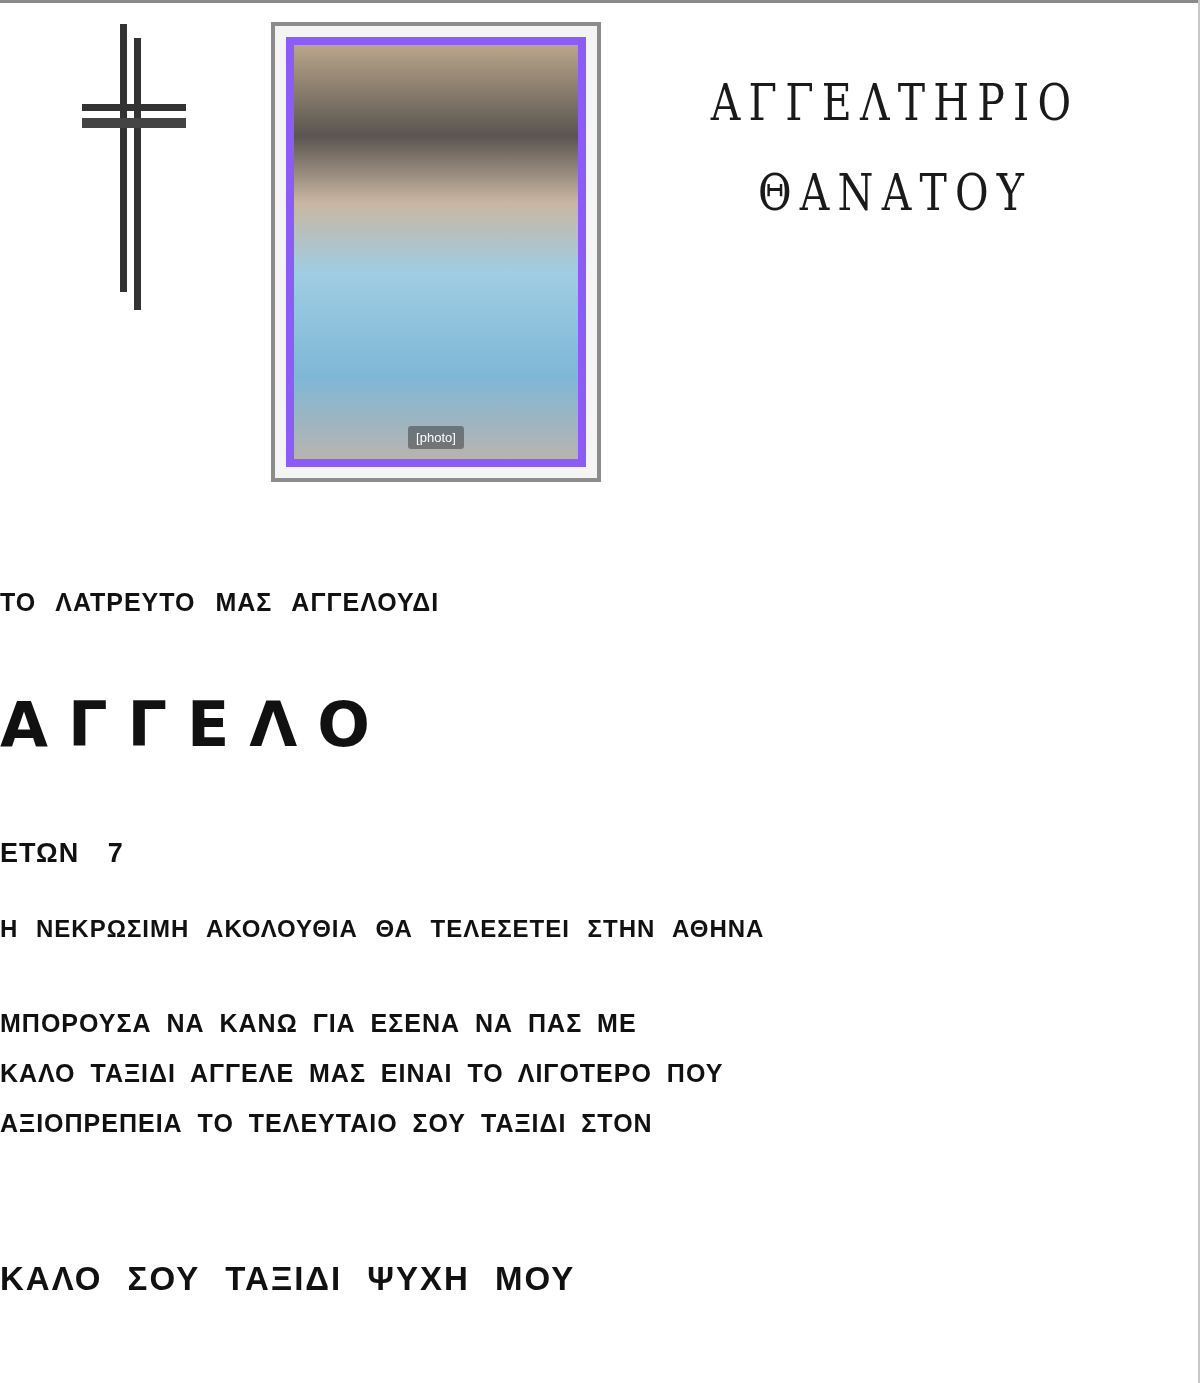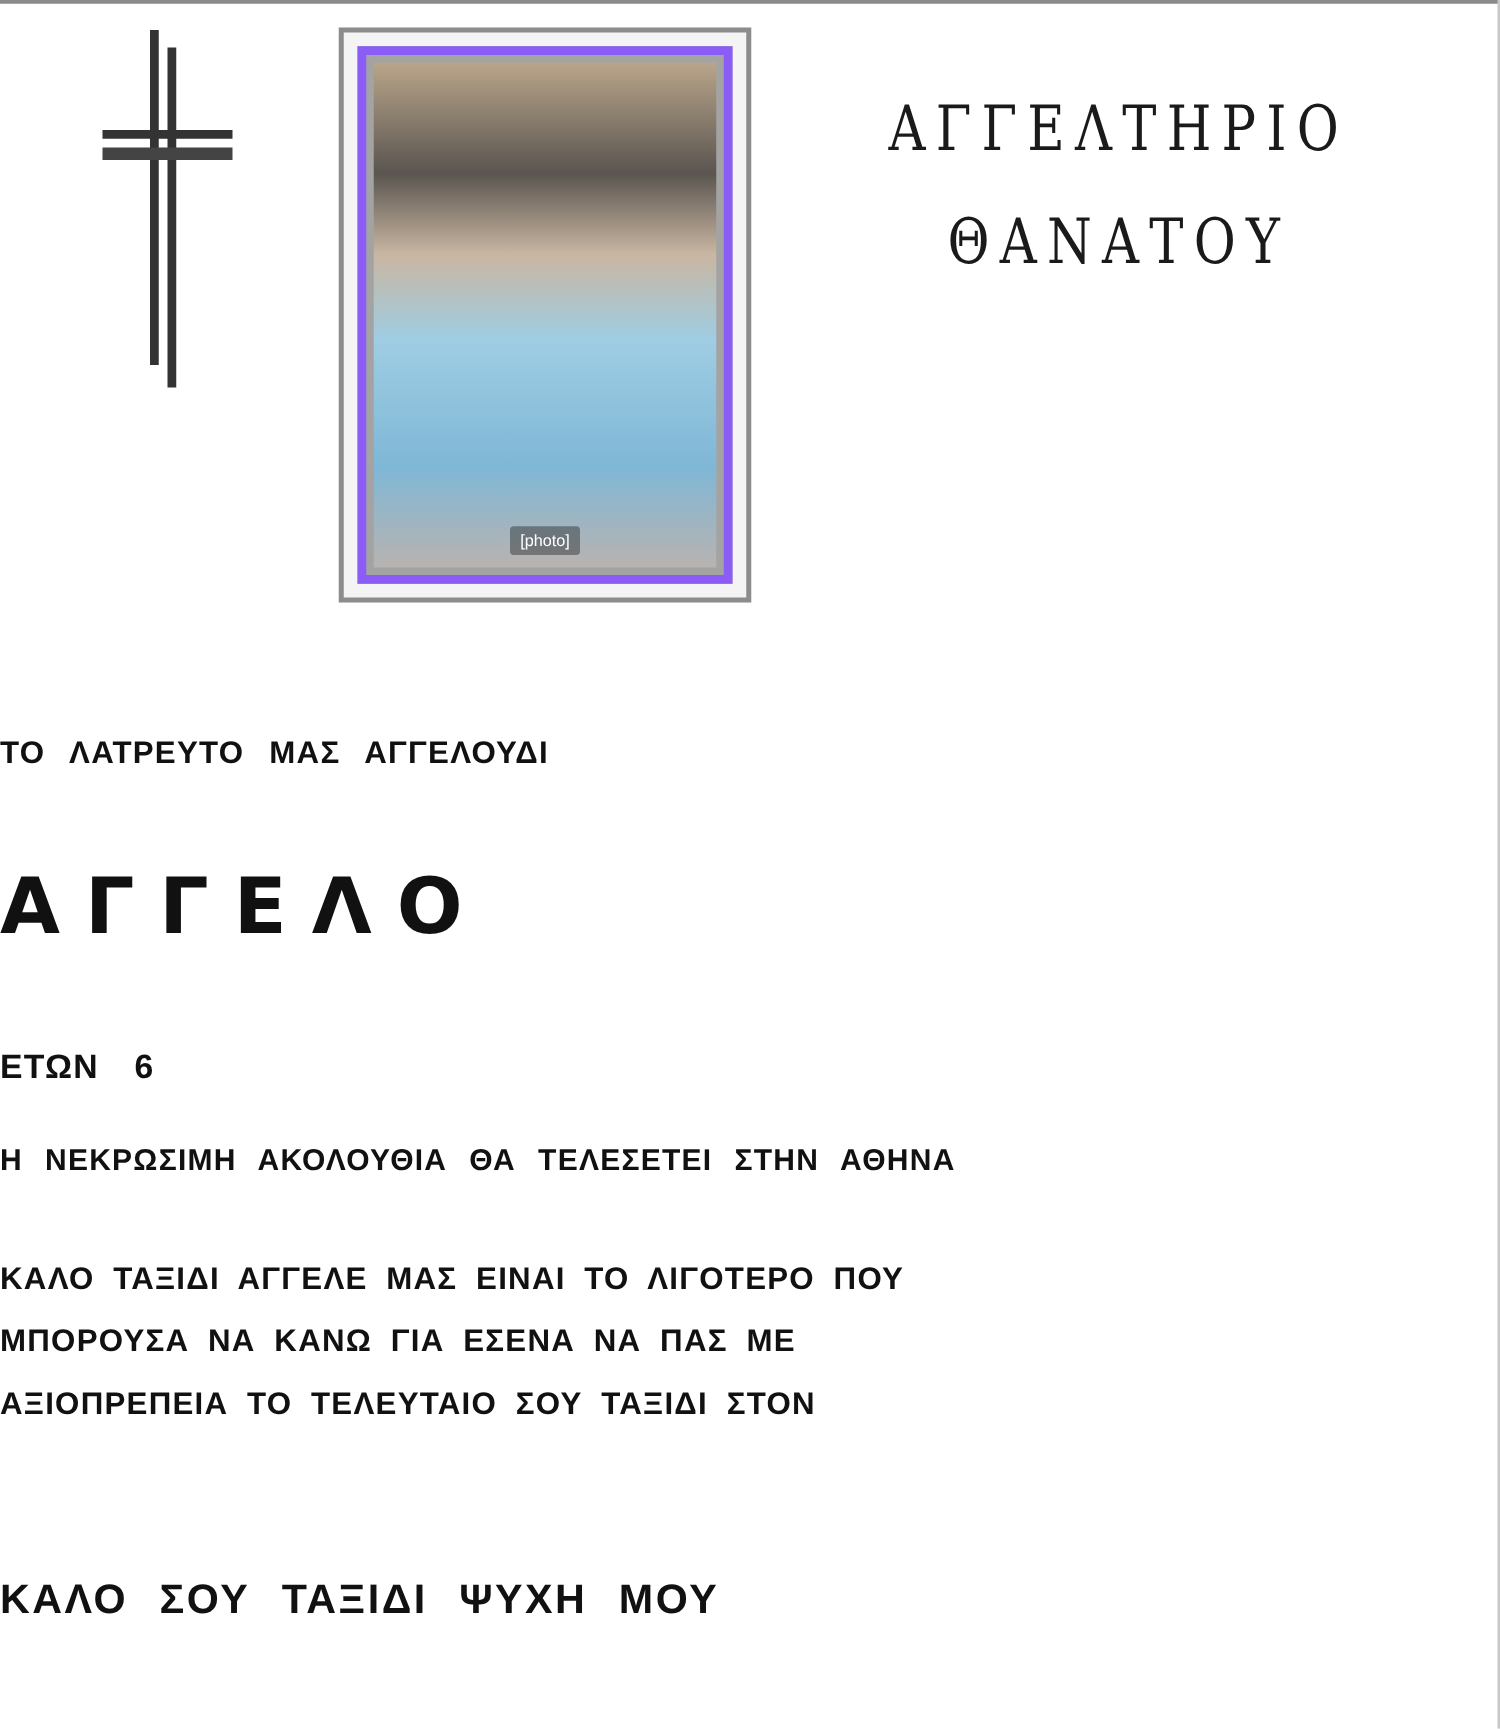--- a/index.html
+++ b/index.html
@@ -17,21 +17,21 @@
     .cross .h1 { position: absolute; left: 0; top: 80px; width: 104px; height: 7px; background: #333; }
     .cross .h2 { position: absolute; left: 0; top: 94px; width: 104px; height: 10px; background: #444; }
 
     
     .photo-frame {
       position: absolute; left: 271px; top: 22px; width: 330px; height: 460px;
       background: #f4f4f4; border: 4px solid #8c8c8c; box-sizing: border-box;
     }
     .photo-frame .inner {
       position: absolute; left: 11px; top: 11px; right: 11px; bottom: 11px;
-      background: #a3a3a3; border: 7px solid #8b5cf6;
+      background: #8b5cf6; border: 2px solid #8b5cf6;
     }
     .photo {
       position: absolute; left: 6px; top: 6px; right: 6px; bottom: 6px;
       background: linear-gradient(180deg, #b9a58a 0%, #5a5550 22%, #c9b6a2 38%, #9fcde3 55%, #7fb7d6 80%, #b8b3b0 100%);
       display: flex; align-items: flex-end; justify-content: center;
     }
     .photo-caption {
       font-size: 13px; color: #ffffff; background: rgba(0,0,0,0.35);
       padding: 4px 8px; margin-bottom: 10px; border-radius: 3px;
     }
@@ -75,22 +75,22 @@
   </div>
 </div>
 
 <div class="headline">
   <div>ΑΓΓΕΛΤΗΡΙΟ</div>
   <div>ΘΑΝΑΤΟΥ</div>
 </div>
 
 <div class="line subtitle">ΤΟ ΛΑΤΡΕΥΤΟ ΜΑΣ ΑΓΓΕΛΟΥΔΙ</div>
 <div class="line name">ΑΓΓΕΛΟ</div>
-<div class="line age">ΕΤΩΝ 6</div>
+<div class="line age">ΕΤΩΝ 7</div>
 <div class="line service">Η ΝΕΚΡΩΣΙΜΗ ΑΚΟΛΟΥΘΙΑ ΘΑ ΤΕΛΕΣΕΤΕΙ ΣΤΗΝ ΑΘΗΝΑ</div>
 
 <div class="line message">
+  <div>ΜΠΟΡΟΥΣΑ ΝΑ ΚΑΝΩ ΓΙΑ ΕΣΕΝΑ ΝΑ ΠΑΣ ΜΕ</div>
   <div>ΚΑΛΟ ΤΑΞΙΔΙ ΑΓΓΕΛΕ ΜΑΣ ΕΙΝΑΙ ΤΟ ΛΙΓΟΤΕΡΟ ΠΟΥ</div>
-  <div>ΜΠΟΡΟΥΣΑ ΝΑ ΚΑΝΩ ΓΙΑ ΕΣΕΝΑ ΝΑ ΠΑΣ ΜΕ</div>
   <div>ΑΞΙΟΠΡΕΠΕΙΑ ΤΟ ΤΕΛΕΥΤΑΙΟ ΣΟΥ ΤΑΞΙΔΙ ΣΤΟΝ</div>
 </div>
 
 <div class="line farewell">ΚΑΛΟ ΣΟΥ ΤΑΞΙΔΙ ΨΥΧΗ ΜΟΥ</div>
 
 </body></html>

